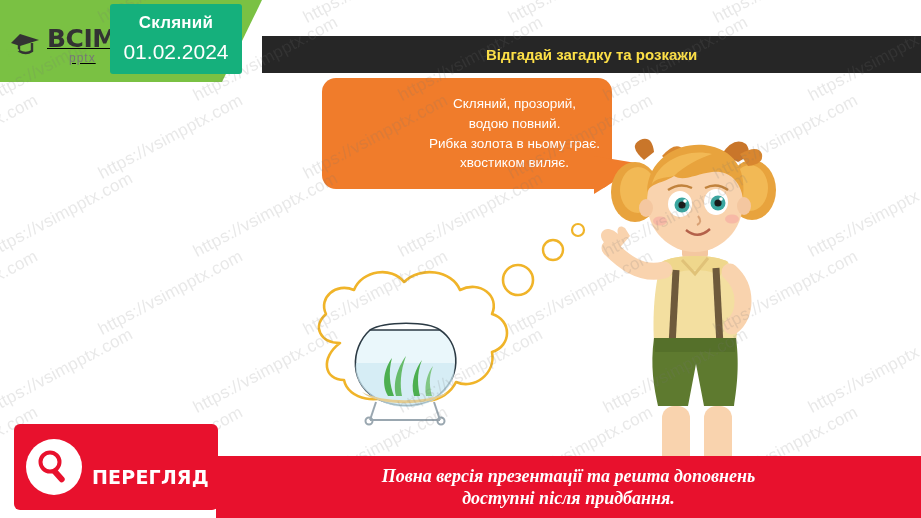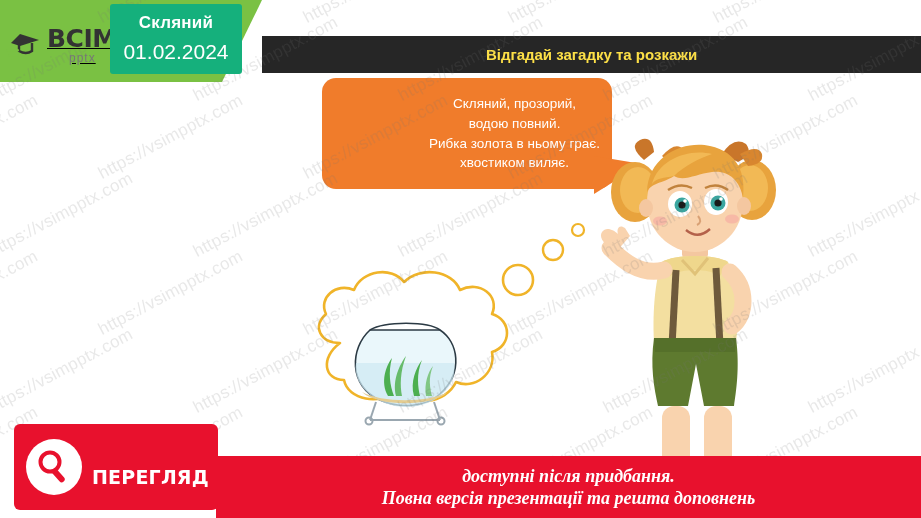--- a/index.html
+++ b/index.html
@@ -319,22 +319,22 @@
     <rect x="104" y="286" width="28" height="62" rx="12" fill="#f9d3ae"></rect>
 
     <rect x="60" y="340" width="32" height="18" rx="6" fill="#ffffff"></rect>
     <rect x="102" y="340" width="32" height="18" rx="6" fill="#ffffff"></rect>
     <path d="M58 356 q2 16 20 16 q18 0 18 -16 z" fill="#8c4a2f"></path>
     <path d="M100 356 q2 16 20 16 q18 0 18 -16 z" fill="#8c4a2f"></path>
   </svg>
 </div>
 
 <div id="bottom-bar">
+  <span class="l">Повна версія презентації та решта доповнень</span>
   <span class="l">доступні після придбання.</span>
-  <span class="l">Повна версія презентації та решта доповнень</span>
 </div>
 
 <div id="preview-badge">
   <span id="preview-circle">
     <svg width="38" height="38" viewBox="0 0 38 38">
       <circle cx="15" cy="14" r="9.5" fill="none" stroke="#e8112d" stroke-width="4"></circle>
       <rect x="19" y="20" width="6" height="16" rx="3" transform="rotate(-42 22 26)" fill="#e8112d"></rect>
     </svg>
   </span>
   <span id="preview-text">

